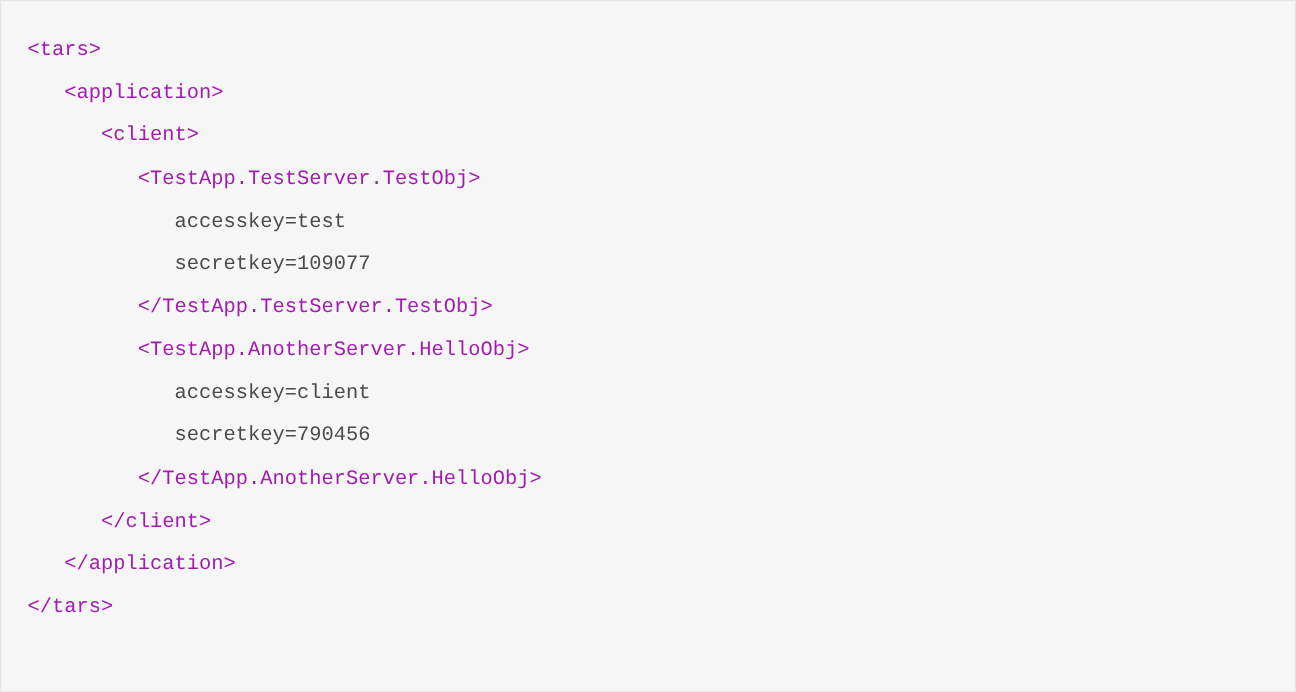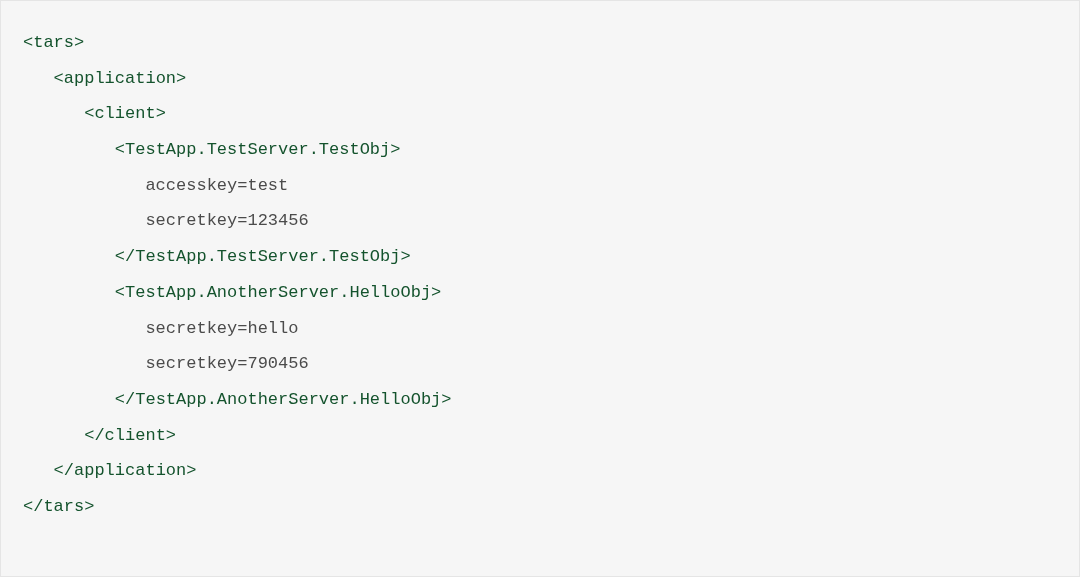--- a/index.html
+++ b/index.html
@@ -15,32 +15,32 @@
       box-sizing: border-box;
       padding: 24px 22px;
       background-color: #f6f6f6;
       border: 1px solid #e5e5e5;
       font-size: 17px;
       line-height: 2.1;
       white-space: pre;
       overflow: hidden;
     }
 
-    .tag    { color: #14532d; }
+    .tag    { color: #a21caf; }
     .plain  { color: #4b4b4b; }
   </style>
 </head>
 <body>
 
 <div class="code-block"><span><span class="tag">&lt;tars&gt;</span></span>
 <span>   <span class="tag">&lt;application&gt;</span></span>
 <span>      <span class="tag">&lt;client&gt;</span></span>
 <span>         <span class="tag">&lt;TestApp.TestServer.TestObj&gt;</span></span>
 <span>            <span class="plain">accesskey=test</span></span>
-<span>            <span class="plain">secretkey=123456</span></span>
+<span>            <span class="plain">secretkey=109077</span></span>
 <span>         <span class="tag">&lt;/TestApp.TestServer.TestObj&gt;</span></span>
 <span>         <span class="tag">&lt;TestApp.AnotherServer.HelloObj&gt;</span></span>
-<span>            <span class="plain">secretkey=hello</span></span>
+<span>            <span class="plain">accesskey=client</span></span>
 <span>            <span class="plain">secretkey=790456</span></span>
 <span>         <span class="tag">&lt;/TestApp.AnotherServer.HelloObj&gt;</span></span>
 <span>      <span class="tag">&lt;/client&gt;</span></span>
 <span>   <span class="tag">&lt;/application&gt;</span></span>
 <span><span class="tag">&lt;/tars&gt;</span></span></div>
 
 </body></html>

